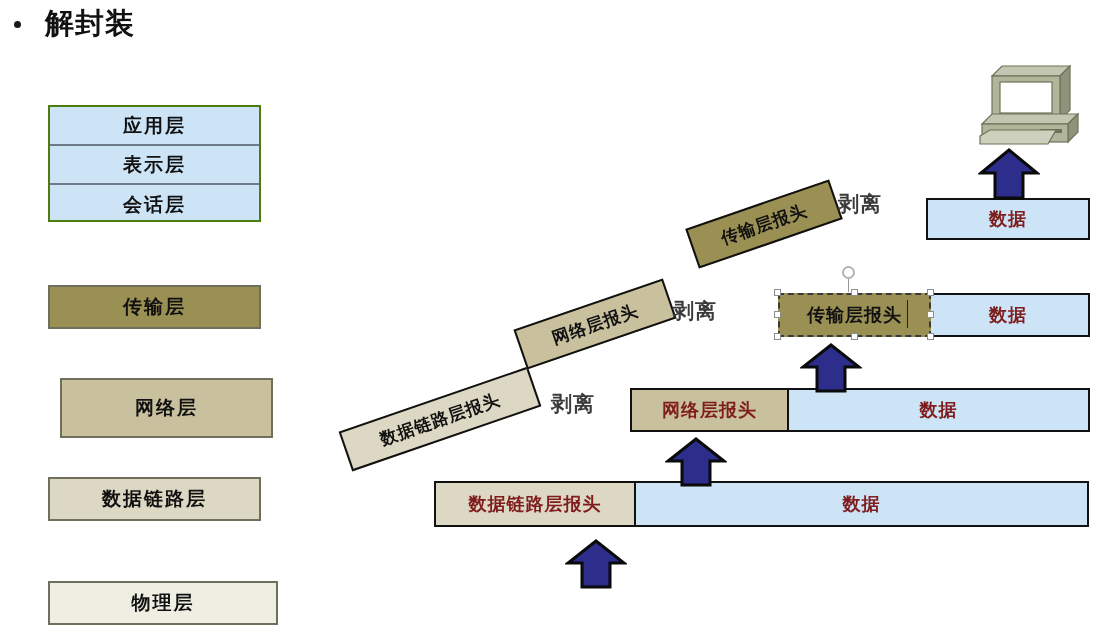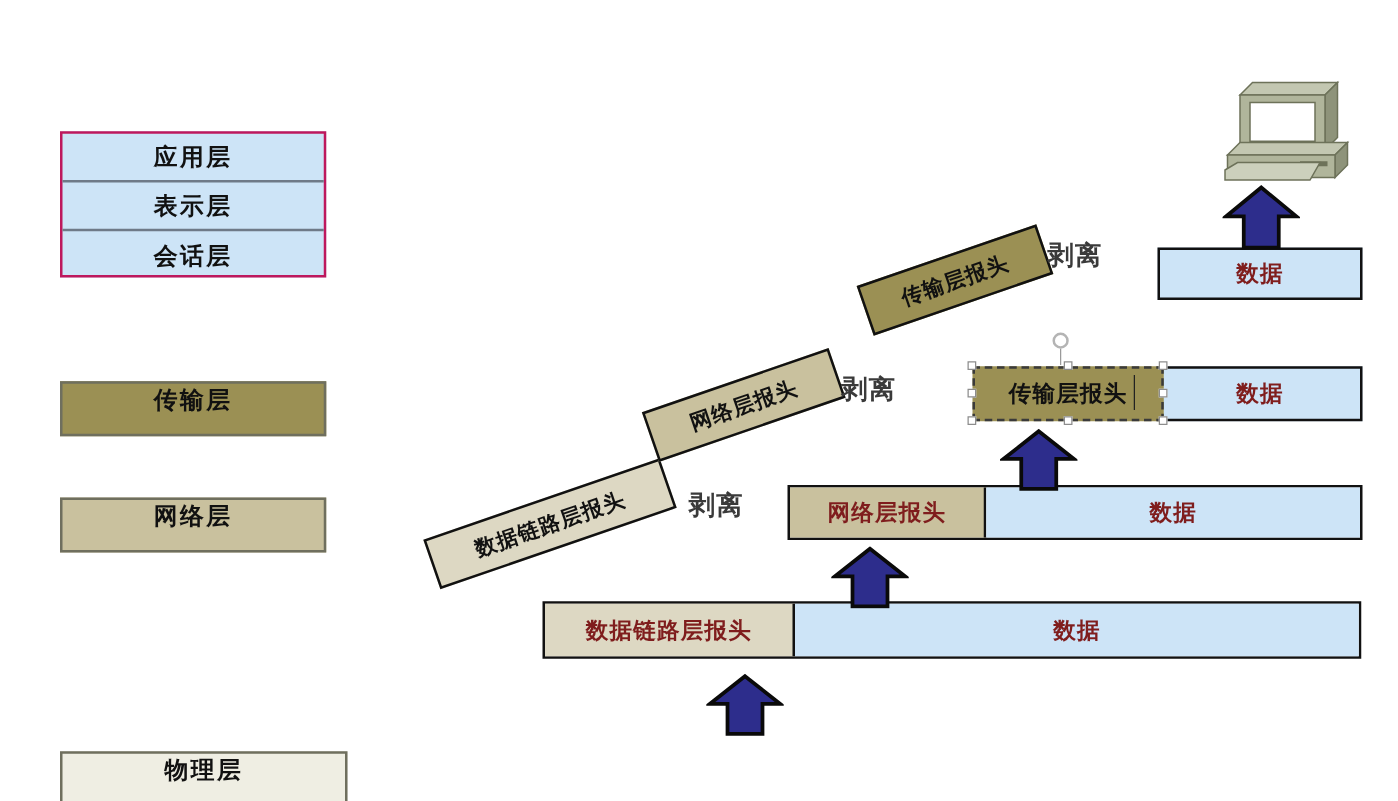--- a/index.html
+++ b/index.html
@@ -40,36 +40,36 @@
     font-size: 29px;
     font-weight: 700;
     color: #111111;
     letter-spacing: 1px;
     white-space: nowrap;
   }
 
   
   .osi-group {
     position: absolute;
-    border: 2px solid #be185d;
+    border: 2px solid #4d7c0f;
     box-sizing: border-box;
   }
   .osi-box {
     position: absolute;
     box-sizing: border-box;
     border: 2px solid #6f6f5e;
     display: flex;
+    align-items: center;
     justify-content: center;
     font-family: Liberation Mono, monospace;
     font-size: 19px;
     font-weight: 700;
     color: #111;
     letter-spacing: 2px;
     white-space: nowrap;
-    margin-top: 20px;
   }
   .osi-sub {
     position: absolute;
     left: 0;
     right: 0;
     display: flex;
     align-items: center;
     justify-content: center;
     font-family: "DejaVu Serif", "Liberation Serif", serif;
     font-size: 19px;
@@ -188,41 +188,48 @@
   
   .pc-icon {
     position: absolute;
   }
 </style>
 </head>
 <body>
 
 <div id="slide">
 
+  <div class="bullet-row">
+    <span class="bullet-dot"></span>
+    <span class="bullet-text">解封装</span>
+  </div>
 
   <div class="osi-group" style="left:48px; top:105px; width:213px; height:117px; background:#cde4f7;">
     <div class="osi-sub" style="top:0; height:39px; border-bottom:2px solid #6f7a88;">
       <span>应用层</span>
     </div>
     <div class="osi-sub" style="top:78px; height:39px;">
       <span>会话层</span>
     </div>
     <div class="osi-sub" style="top:39px; height:39px; border-bottom:2px solid #6f7a88;">
       <span>表示层</span>
     </div>
   </div>
 
   <div class="osi-box" style="left:48px; top:285px; width:213px; height:44px; background:#9b9054;">
     <span>传输层</span>
   </div>
 
-  <div class="osi-box" style="left:48px; top:378px; width:213px; height:44px; background:#c9c19e;">
+  <div class="osi-box" style="left:60px; top:378px; width:213px; height:60px; background:#c9c19e;">
     <span>网络层</span>
   </div>
 
+  <div class="osi-box" style="left:48px; top:477px; width:213px; height:44px; background:#ddd8c3;">
+    <span>数据链路层</span>
+  </div>
 
   <div class="osi-box" style="left:48px; top:581px; width:230px; height:44px; background:#efeee3;">
     <span>物理层</span>
   </div>
 
 
   <div class="pdu-row" style="left:434px; top:481px; width:655px; height:46px;">
     <div class="pdu-cell pdu-head" style="width:200px; background:#ddd8c3;">
       <span>数据链路层报头</span>
     </div>

